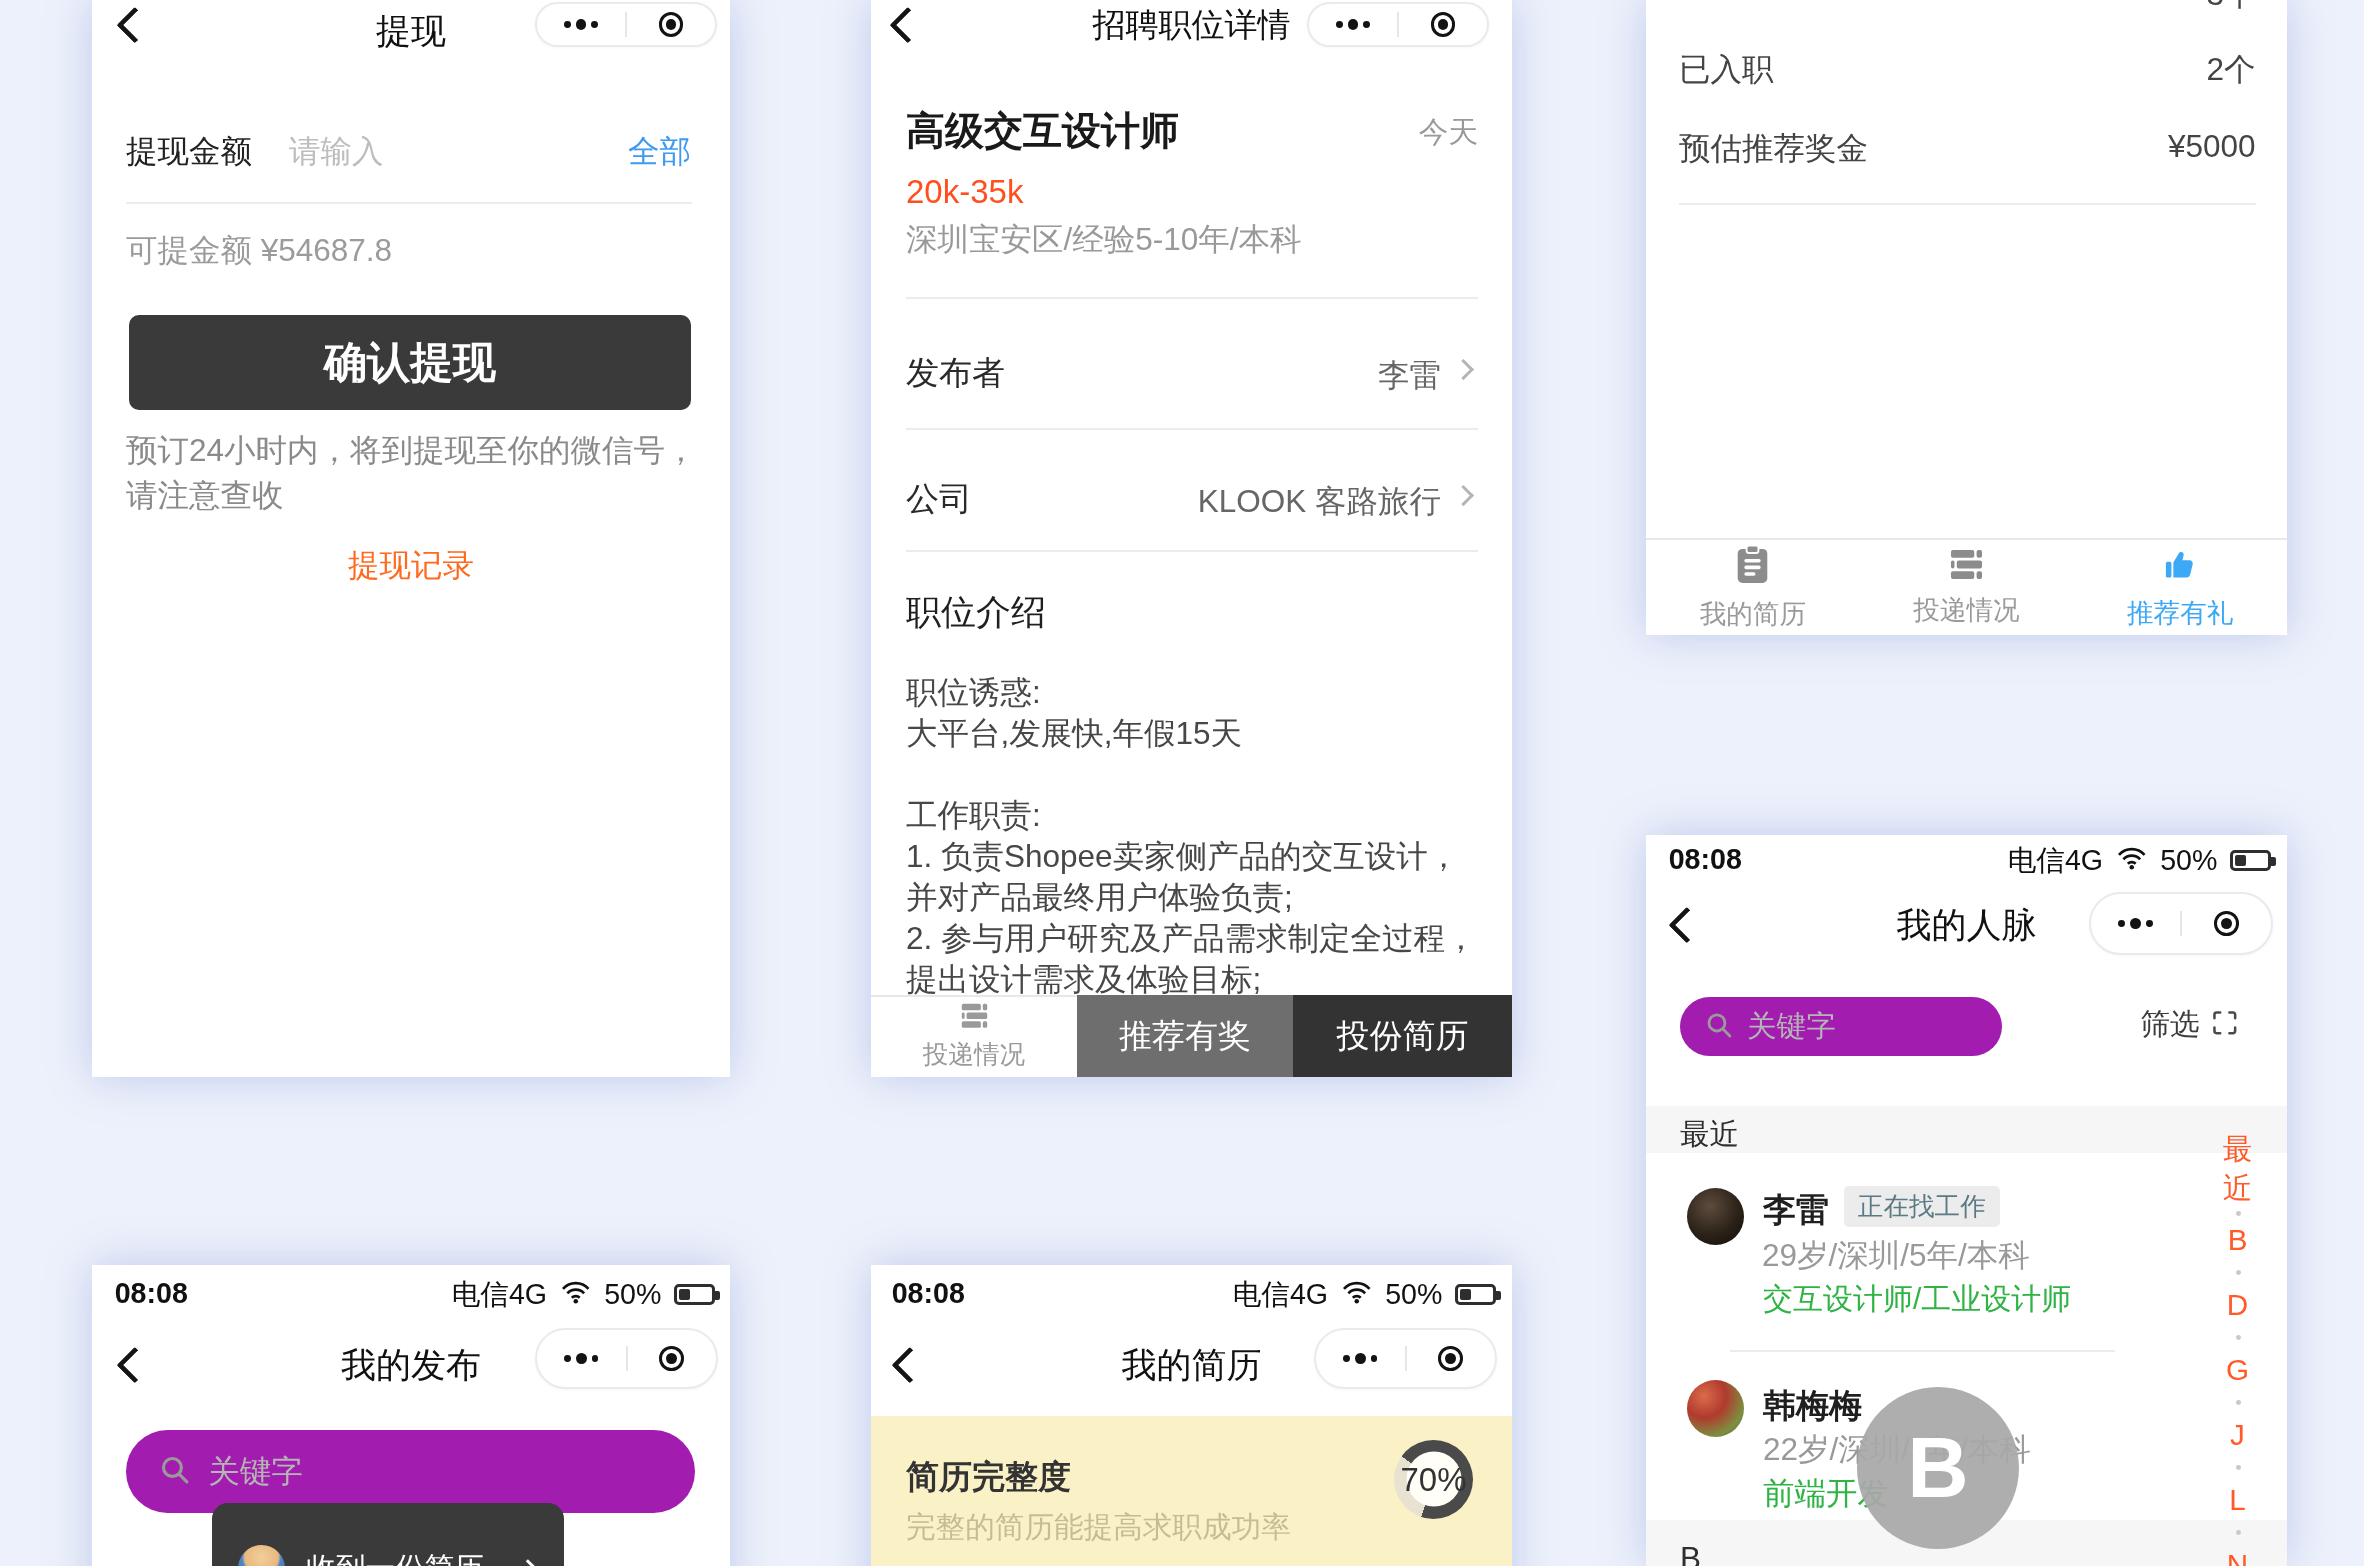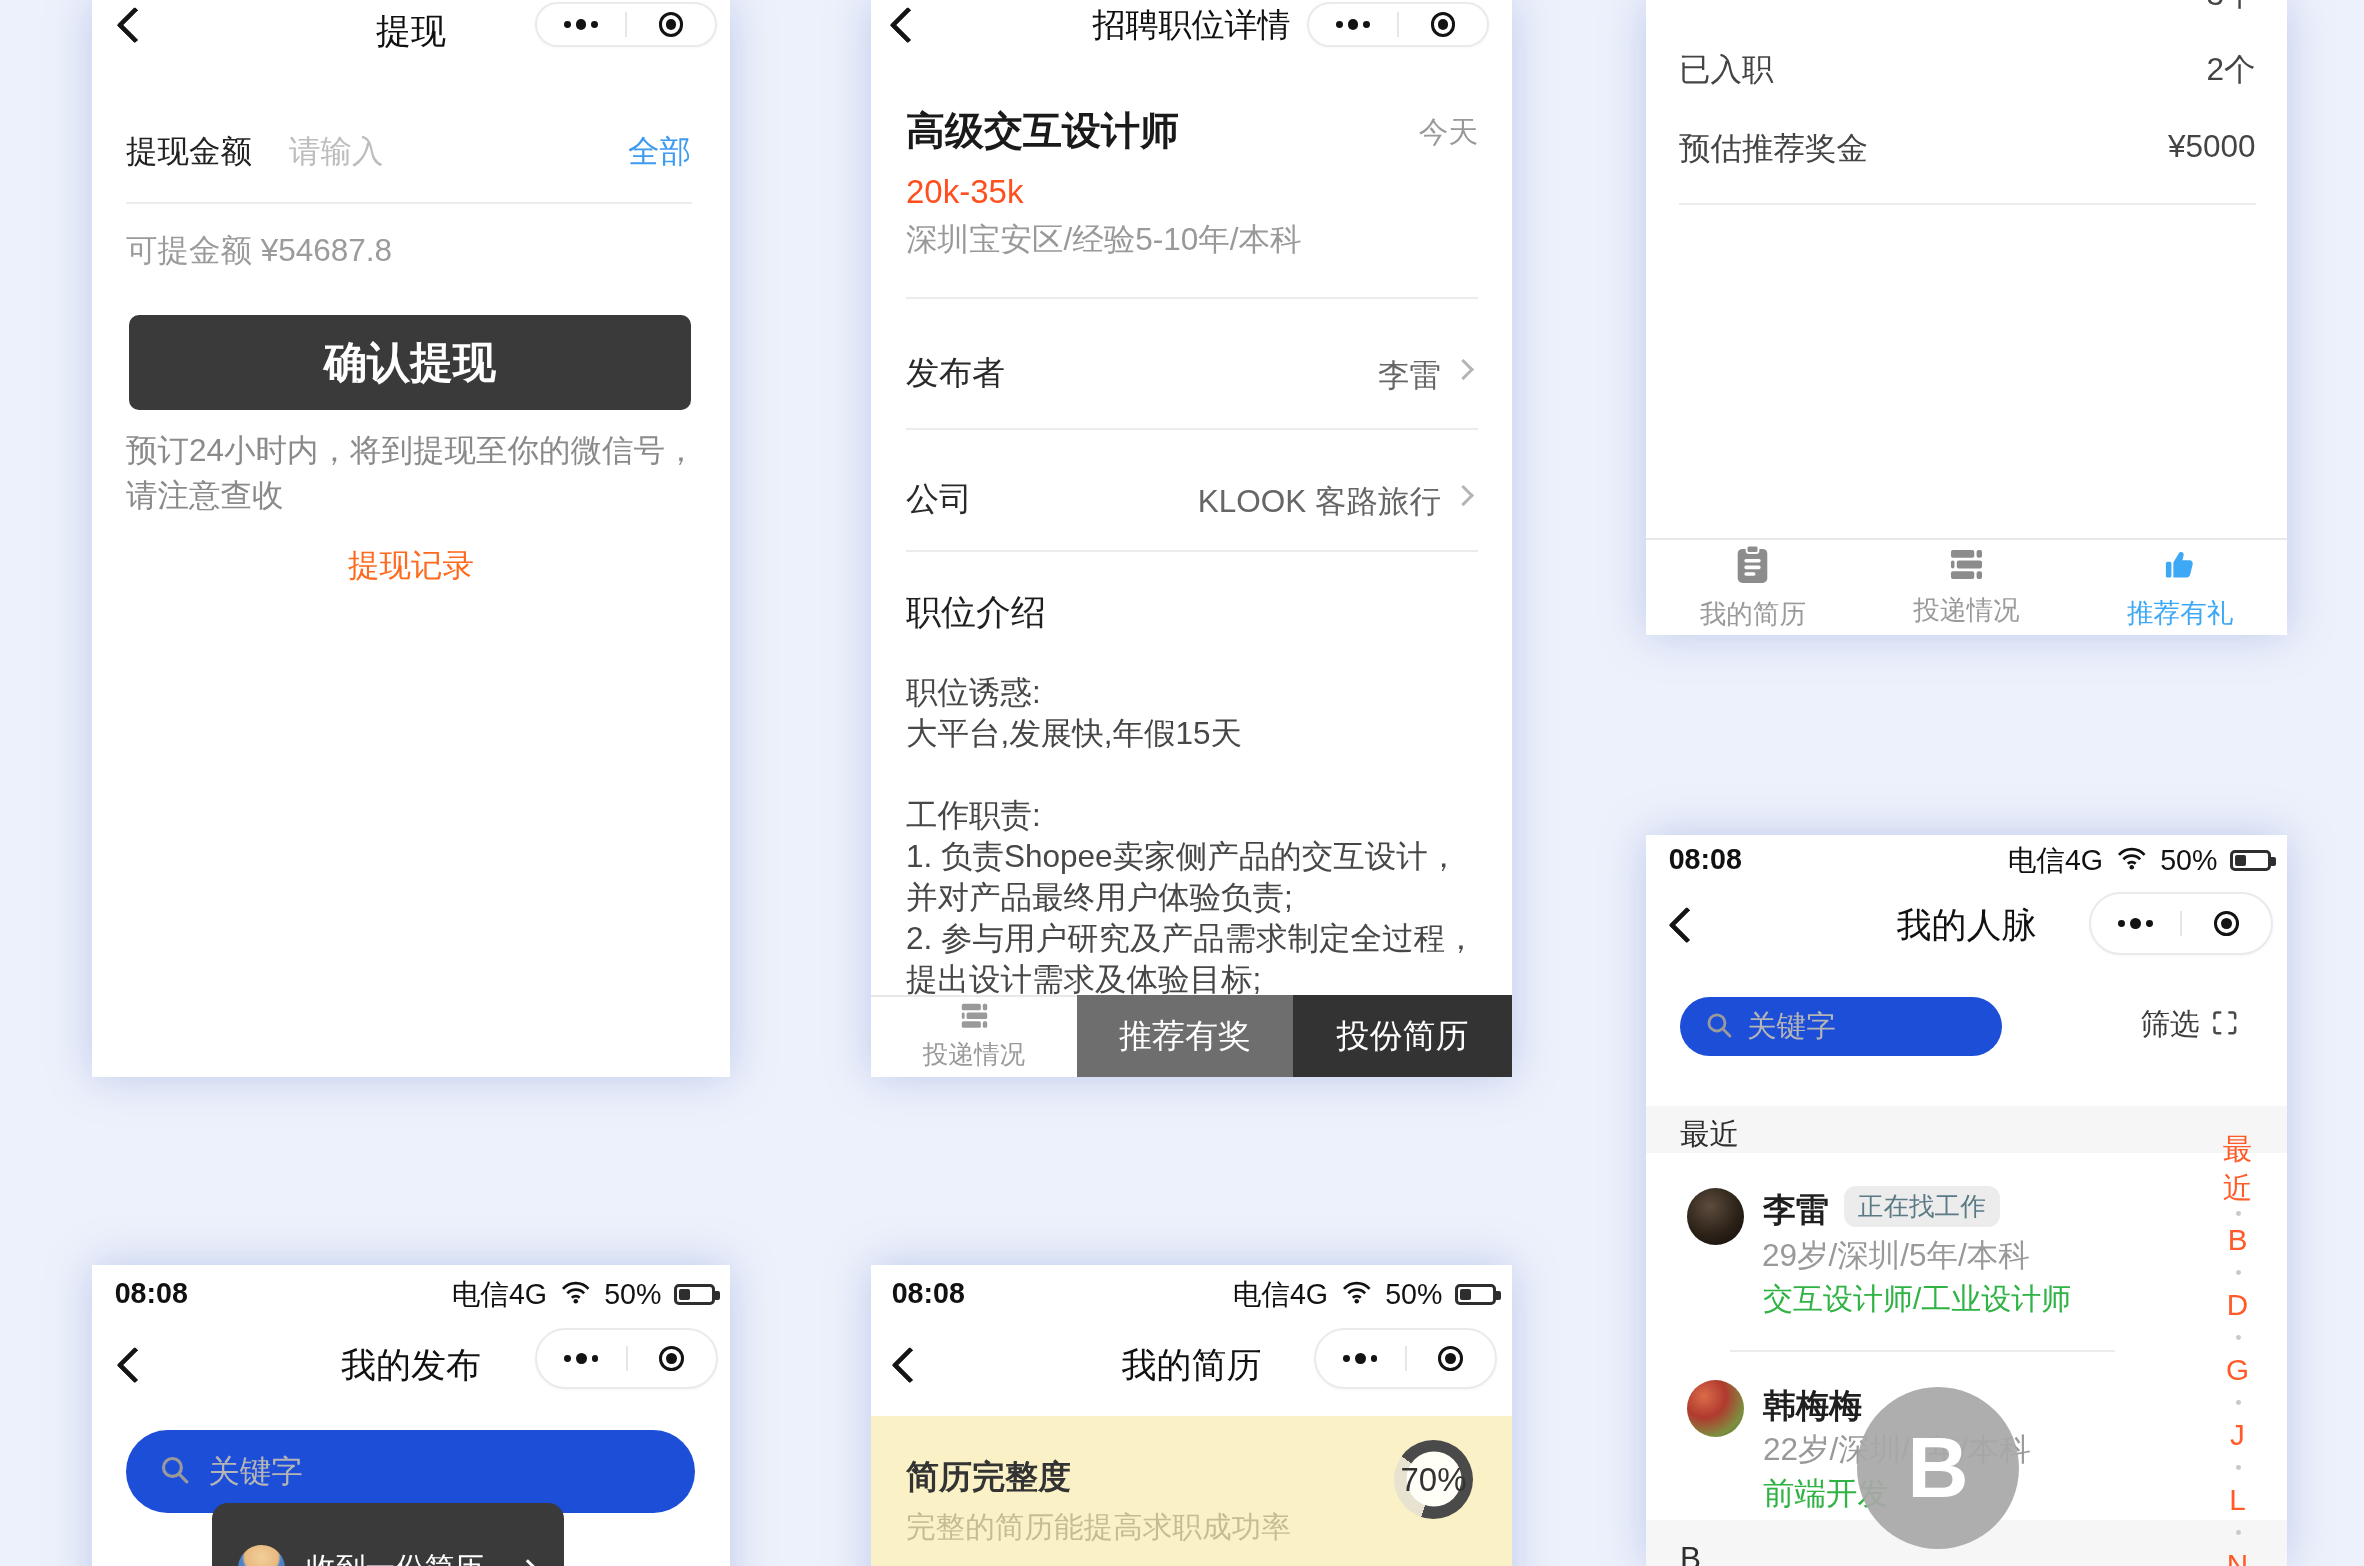--- a/index.html
+++ b/index.html
@@ -14,30 +14,30 @@
   .chev-r{position:absolute;width:14.8px;height:14.8px;border-right:3px solid #b5b5b5;border-top:3px solid #b5b5b5;transform:rotate(45deg)}
   
   .capsule{position:absolute;display:flex;align-items:center;background:#fff;border:2px solid #eaeaea;border-radius:984px;box-shadow:0 1px 3px rgba(0,0,0,.04)}
   .cap-half{flex:1;display:flex;align-items:center;justify-content:center;gap:4.9px;height:100%}
   .cap-dot{width:6.9px;height:6.9px;border-radius:50%;background:#131313}
   .cap-dot.mid{width:10.8px;height:10.8px}
   .cap-sep{width:2px;height:25.6px;background:#e6e6e6}
   .cap-ring{width:24.6px;height:24.6px;border:3.4px solid #131313;border-radius:50%;position:relative}
   .cap-ring::after{content:"";position:absolute;left:50%;top:50%;width:10.8px;height:10.8px;margin:-5.4px 0 0 -5.4px;border-radius:50%;background:#131313}
   .divider{position:absolute;height:2px;background:#ececec}
-  .pill{position:absolute;background:#1d4ed8;border-radius:984px;display:flex;align-items:center}
+  .pill{position:absolute;background:#a21caf;border-radius:984px;display:flex;align-items:center}
   .status-right{position:absolute;display:flex;align-items:center;gap:12.8px}
   .batt{position:relative;width:41px;height:20.7px;border:3px solid #2e2e2e;border-radius:4.9px}
   .batt::after{content:"";position:absolute;right:-7.9px;top:3.9px;width:4.9px;height:8.9px;background:#2e2e2e;border-radius:0 2px 2px 0}
   .batt-fill{position:absolute;left:2px;top:2px;bottom:2px;width:32%;background:#2e2e2e;border-radius:2px}
   .avatar{position:absolute;border-radius:50%}
   .av1{background:radial-gradient(circle at 40% 32%,#5d4c3d 0%,#2c2218 55%,#100c09 100%)}
   .av2{background:radial-gradient(circle at 30% 28%,#da6c4a 0%,#b03a2e 38%,#7d8f40 72%,#51682b 100%)}
   .avt{background:radial-gradient(circle at 50% 26%,#f2cf9b 0%,#e7b87d 40%,#4f86c9 46%,#2f5fa3 100%)}
-  .tag{position:absolute;background:#ececec;border-radius:12px;color:var(--tag-text,#5a7a85);display:flex;align-items:center;padding:0 13.8px;font-size:25.6px}
+  .tag{position:absolute;background:#ececec;border-radius:5px;color:var(--tag-text,#5a7a85);display:flex;align-items:center;padding:0 13.8px;font-size:25.6px}
   .bubble{position:absolute;border-radius:50%;background:rgba(168,168,168,.93);display:flex;align-items:center;justify-content:center;color:#fff;font-weight:700;font-size:85px;z-index:6}
   .idx{position:absolute;width:43px;text-align:center;color:var(--index-orange,#ff5a28);font-size:29.6px;font-weight:500;z-index:4}
   .idot{position:absolute;width:4.9px;height:4.9px;border-radius:50%;background:#c9c9c9;z-index:4}
   .strip{position:absolute;left:0;right:0;background:#f6f6f6}
   .ring{position:absolute;border-radius:50%;background:conic-gradient(from 306deg,#4a4a4a 0 70%,#e8e3d0 70% 100%)}
   .ring-inner{position:absolute;left:50%;top:50%;transform:translate(-50%,-50%);width:55px;height:55px;border-radius:50%;background:#fffef7;display:flex;align-items:center;justify-content:center;font-size:33px;color:#333}
   .bbar{position:absolute;left:0;right:0;background:#fff;display:flex}
   .bbar-btn{display:flex;align-items:center;justify-content:center;color:#fff;font-size:33px;font-weight:500}
   .tabcol{flex:1;display:flex;flex-direction:column;align-items:center;justify-content:center;gap:7.9px}
   .tab-label{font-size:26.6px;color:#9a9a9a}

